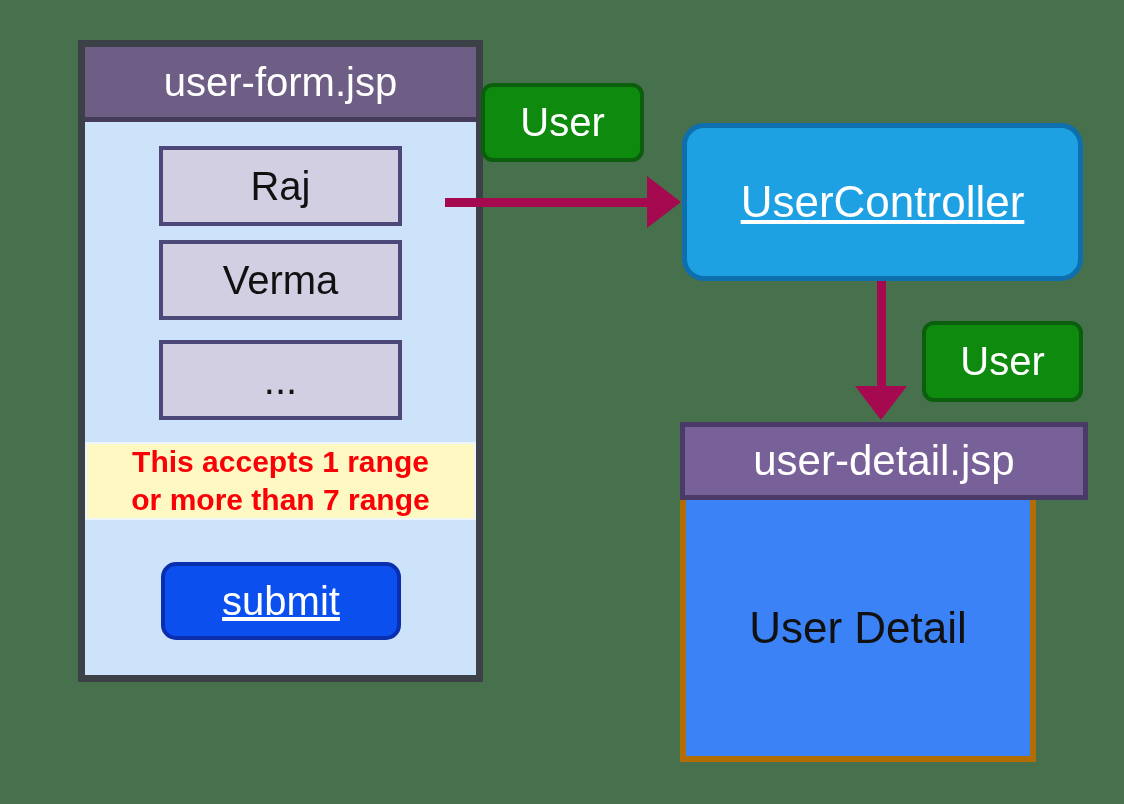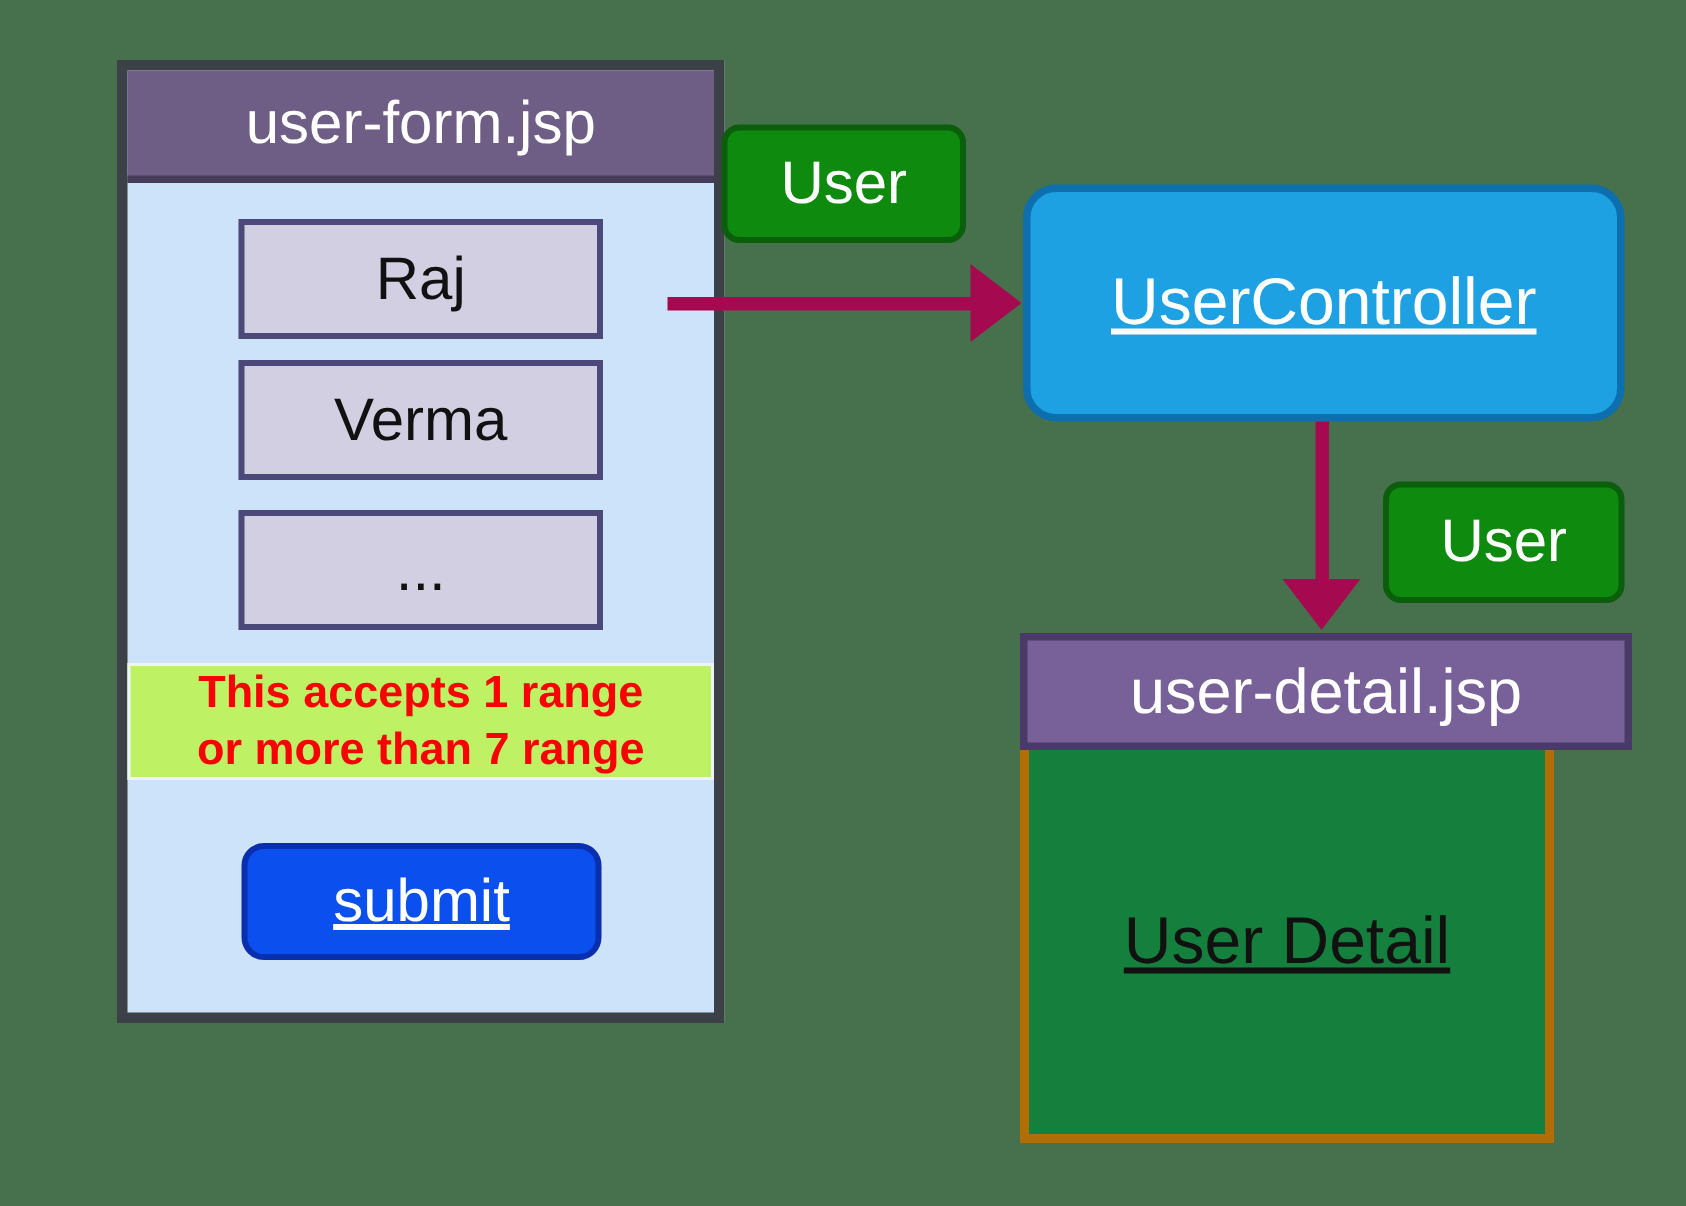--- a/index.html
+++ b/index.html
@@ -24,21 +24,21 @@
   .form-field{
     left:74px;width:243px;height:80px;
     background:#d3cfe3;border:4px solid #4c4879;
     color:#111111;font-size:40px;
   }
   #field-raj{top:99px;}
   #field-verma{top:193px;}
   #field-more{top:293px;}
   #range-note{
     left:0;top:395px;width:391px;height:78px;
-    background:#bef264;border:2px solid #eef4fc;
+    background:#fef9c3;border:2px solid #eef4fc;
     color:#fa0107;font-weight:bold;font-size:30px;line-height:38px;
     flex-direction:column;text-align:center;
   }
   #submit-button{
     left:76px;top:515px;width:240px;height:78px;
     background:#0b50ee;border:4px solid #0a2fae;border-radius:15px;
     color:#ffffff;font-size:40px;cursor:pointer;padding:0;
     font-family:"Liberation Sans", sans-serif;
     text-decoration:underline;
   }
@@ -77,22 +77,22 @@
 
   
   #user-detail-box{left:680px;top:422px;width:408px;height:340px;}
   #user-detail-header{
     left:0;top:0;width:408px;height:78px;
     background:#786199;border:5px solid #4a3a68;
     color:#ffffff;font-size:42px;text-align:center;
   }
   #user-detail-body{
     left:0;top:78px;width:356px;height:262px;
-    background:#15803d;border:6px solid #b36d05;border-top:none;
-    color:#111111;font-size:44px;text-decoration:underline;
+    background:#3b82f6;border:6px solid #b36d05;border-top:none;
+    color:#111111;font-size:44px;
   }
 </style>
 </head>
 <body>
 
 <div class="abs" id="diagram" style="left:0;top:0;width:1124px;height:804px;">
 
   <div class="abs" id="user-form-box">
     <div class="abs center" id="user-form-header">user-form.jsp</div>
 

